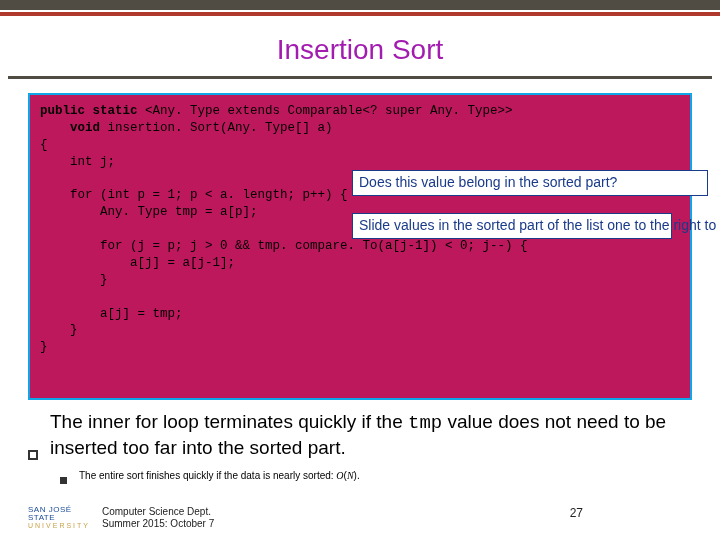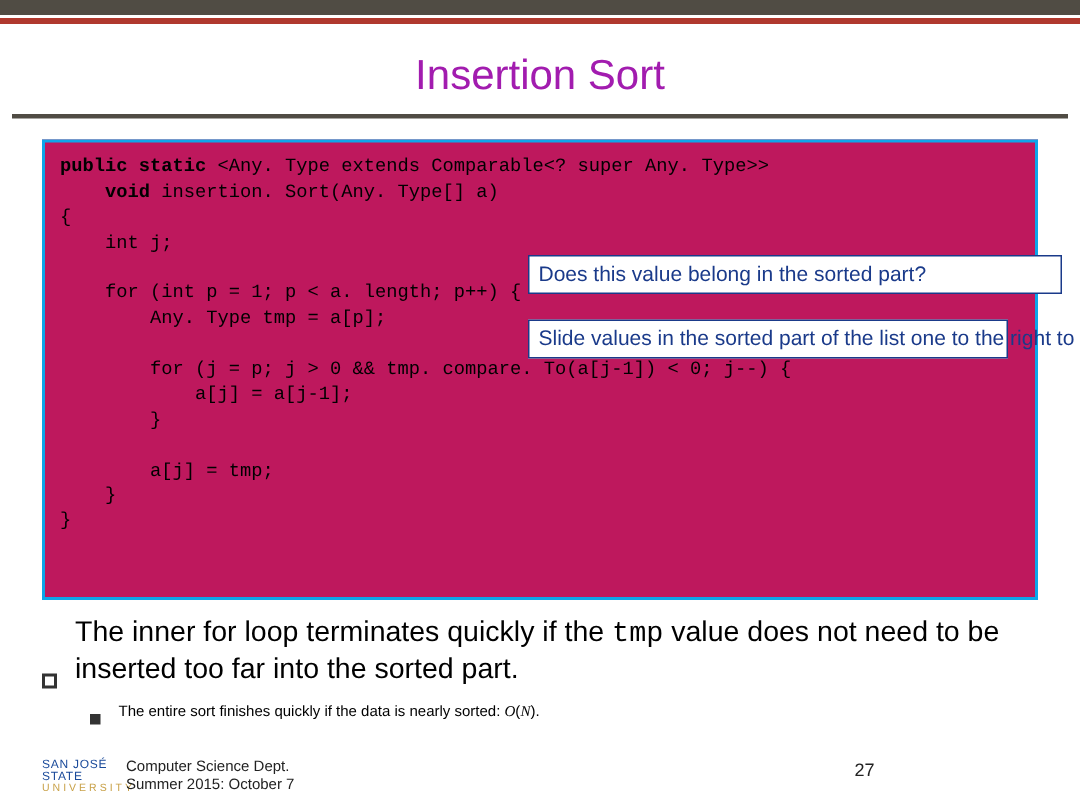--- a/index.html
+++ b/index.html
@@ -107,20 +107,21 @@
   .logo {
     margin-left: 28px;
     font-size: 8px;
     color: #1a4a9a;
     width: 56px;
     line-height: 1;
   }
   .logo-line1 { letter-spacing: 0.5px; }
   .logo-line2 { letter-spacing: 2px; color: #c9a24a; font-size: 7px; }
   .dept {
+    margin-left: 18px;
     line-height: 1.2;
   }
   .course {
     position: absolute;
     left: 50%;
     transform: translateX(-50%);
     text-align: center;
     line-height: 1.2;
   }
   .pagenum {

